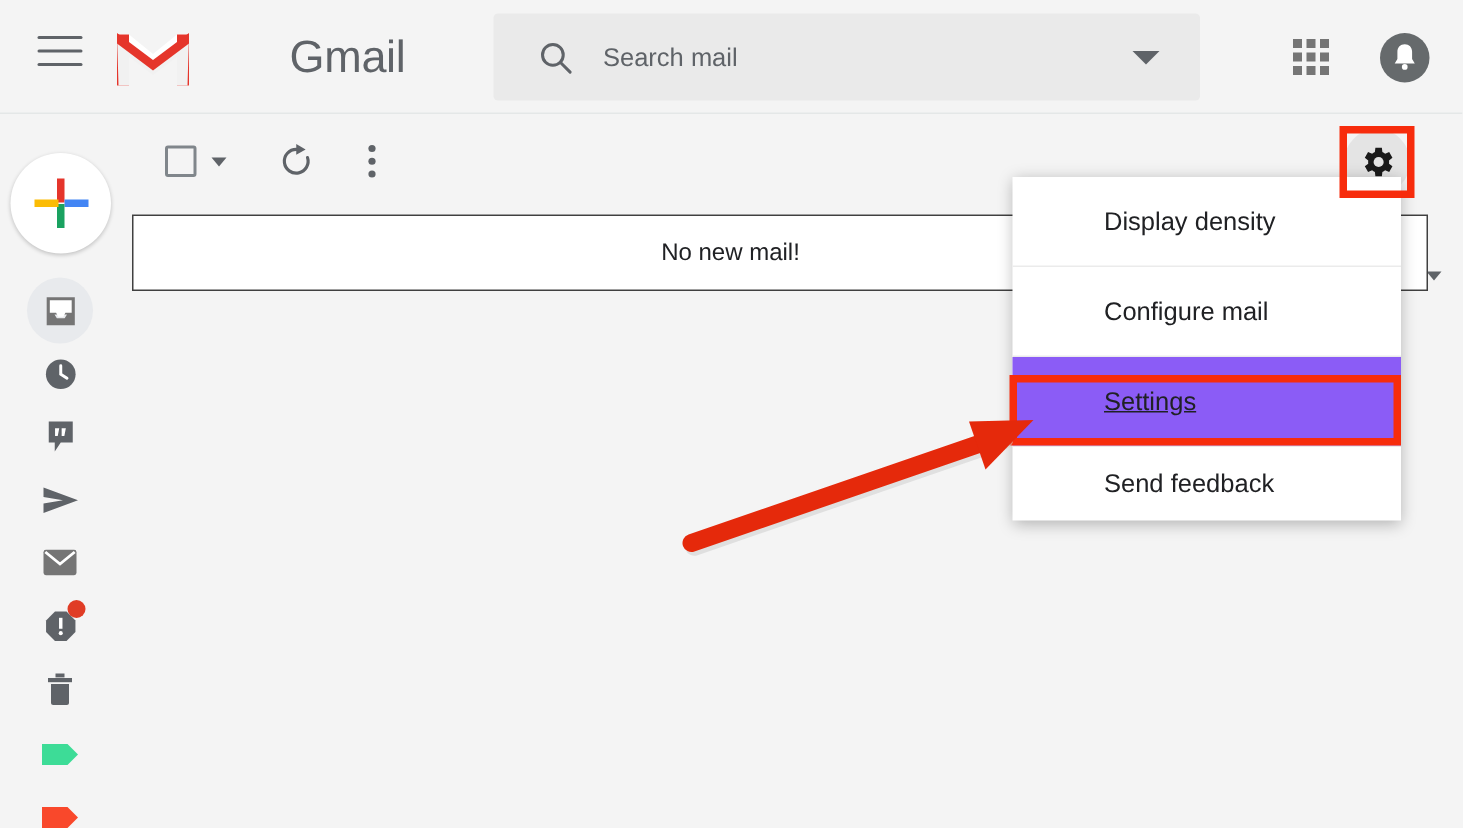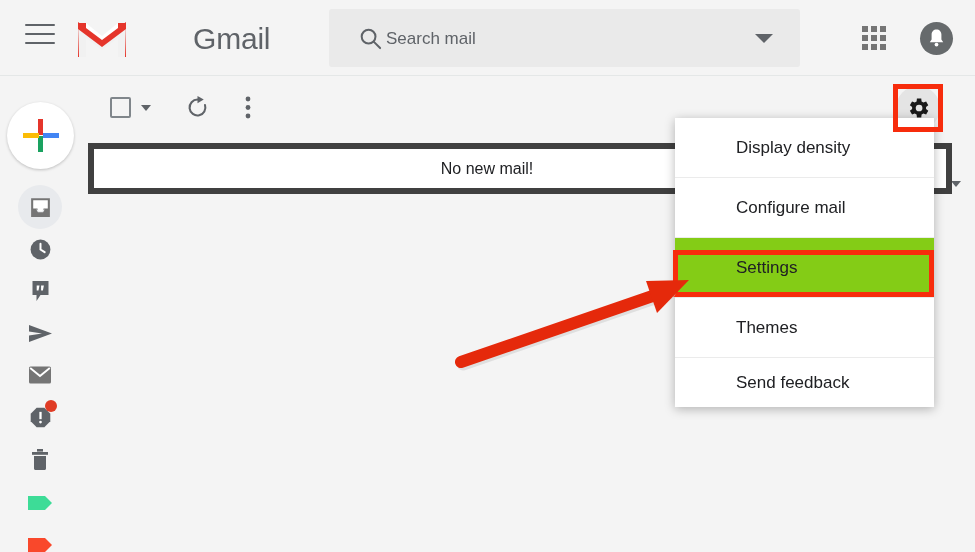--- a/index.html
+++ b/index.html
@@ -58,21 +58,21 @@
     background: #eaeaea;
     border-radius: 3px;
   }
   #search-icon {
     position: absolute;
     left: 30px; top: 18px;
     width: 23px; height: 23px;
   }
   #search-input {
     position: absolute;
-    left: 55px; top: 0;
+    left: 71px; top: 0;
     width: 330px; height: 58px;
     border: none; outline: none;
     background: transparent;
     font-family: "Liberation Sans", sans-serif;
     font-size: 17px;
     color: #3c4043;
   }
   #search-input::placeholder { color: #5f6368; opacity: 1; }
   #search-options-icon {
     position: absolute;
@@ -158,21 +158,21 @@
     width: 0; height: 0;
     border-left: 5px solid transparent;
     border-right: 5px solid transparent;
     border-top: 6px solid #5f6368;
   }
   #content-card {
     position: absolute;
     left: 88px; top: 143px;
     width: 864px; height: 51px;
     background: #ffffff;
-    border: 6px solid #404040;
+    border: 1px solid #404040;
     box-sizing: border-box;
     display: flex;
     align-items: center;
     justify-content: center;
   }
   #no-mail-text {
     font-size: 16px;
     color: #202124;
     margin-left: -66px;
   }
@@ -192,21 +192,21 @@
     height: 59px;
     display: flex;
     align-items: center;
     padding-left: 61px;
     box-sizing: border-box;
     font-size: 17px;
     color: #202124;
     cursor: pointer;
   }
   .menu-item.compact { height: 49px; }
-  .menu-item.highlighted { background: #84cc16; }
+  .menu-item.highlighted { background: #8b5cf6; text-decoration: underline; }
 
   
   .anno-box {
     position: absolute;
     border: 5px solid #f72c0c;
     box-sizing: border-box;
     z-index: 60;
     pointer-events: none;
   }
   #anno-gear-box { left: 893px; top: 84px; width: 50px; height: 48px; }
@@ -406,23 +406,20 @@
   </div>
 
   <div class="menu-group">
     <div class="menu-item">Configure mail</div>
   </div>
 
   <div class="menu-group">
     <div class="menu-item highlighted">Settings</div>
   </div>
 
-  <div class="menu-group">
-    <div class="menu-item">Themes</div>
-  </div>
 
 
   <div class="menu-group">
     <div class="menu-item compact">Send feedback</div>
   </div>
 </div>
 
 <div id="anno-gear-box" class="anno-box"></div>
 <div id="anno-settings-box" class="anno-box"></div>
 

